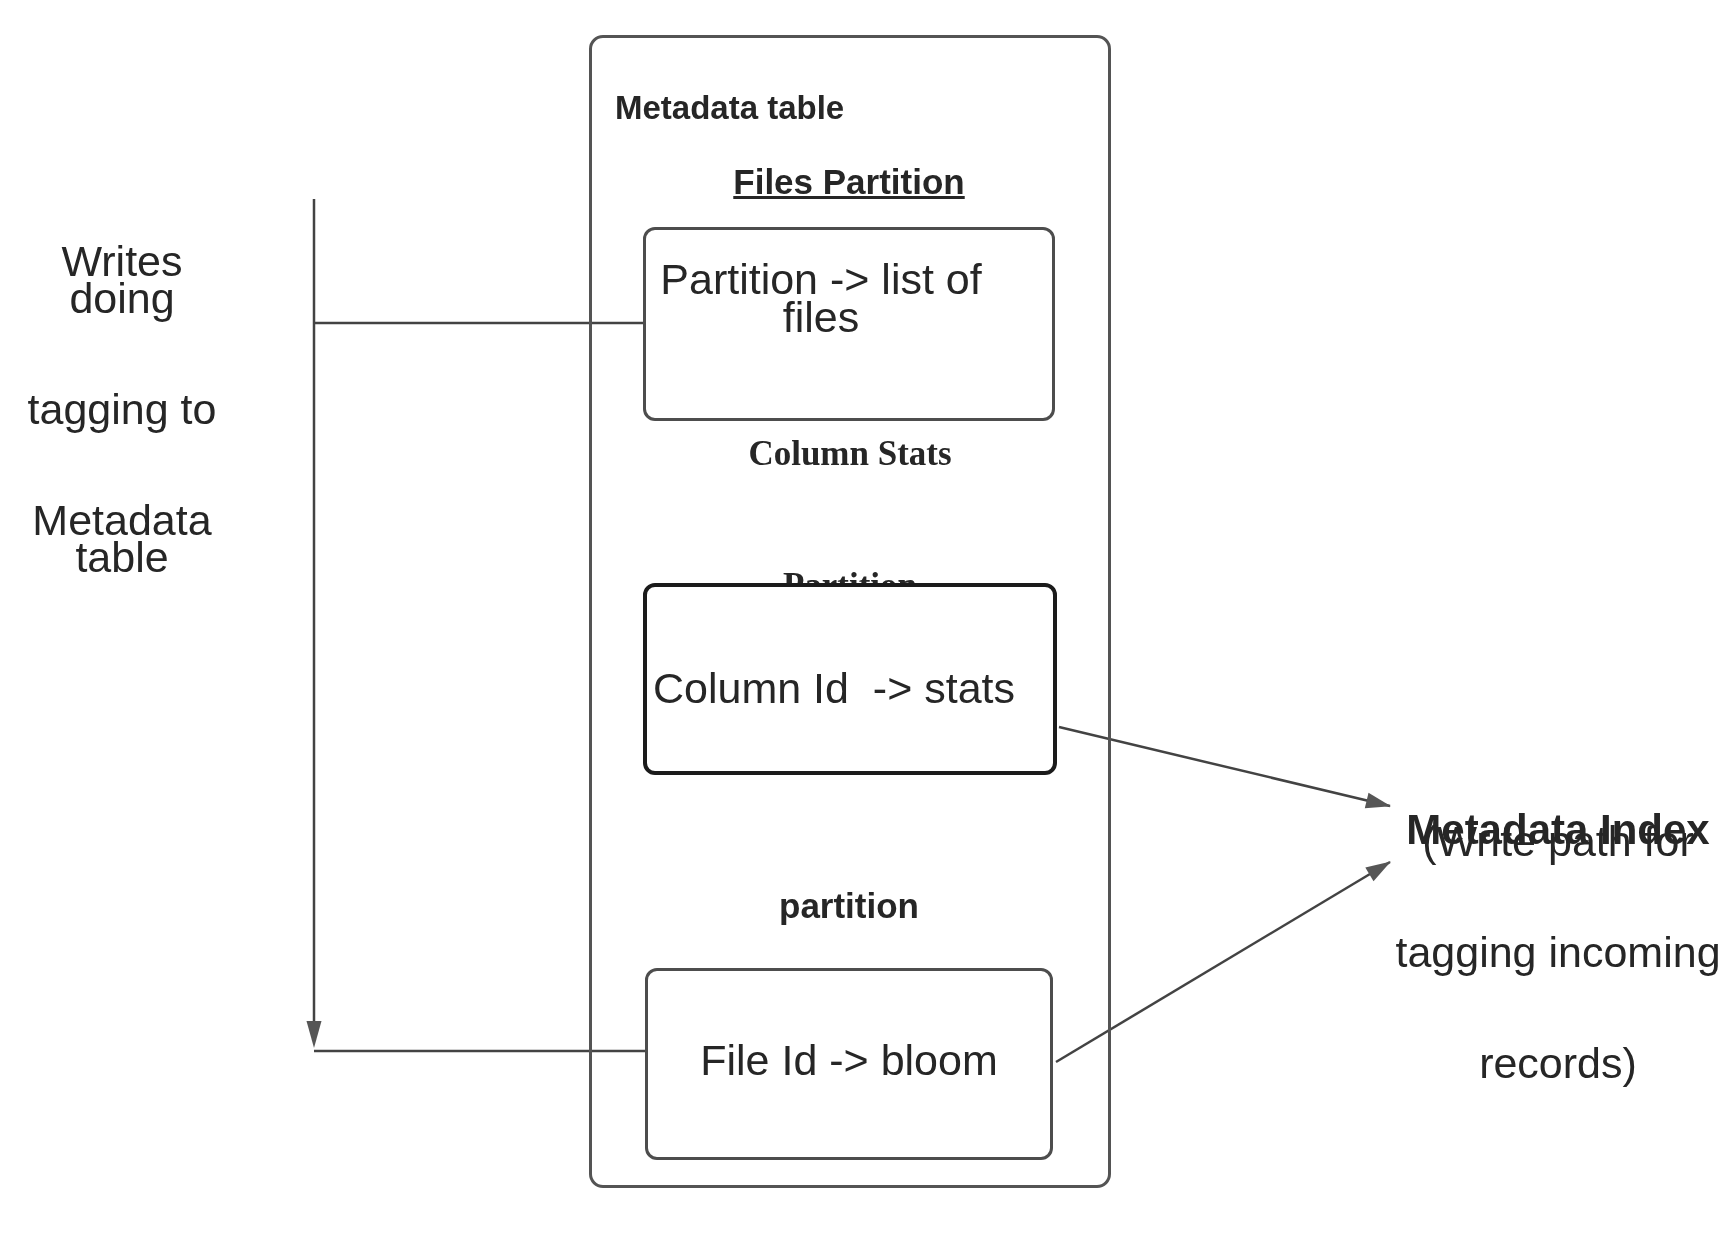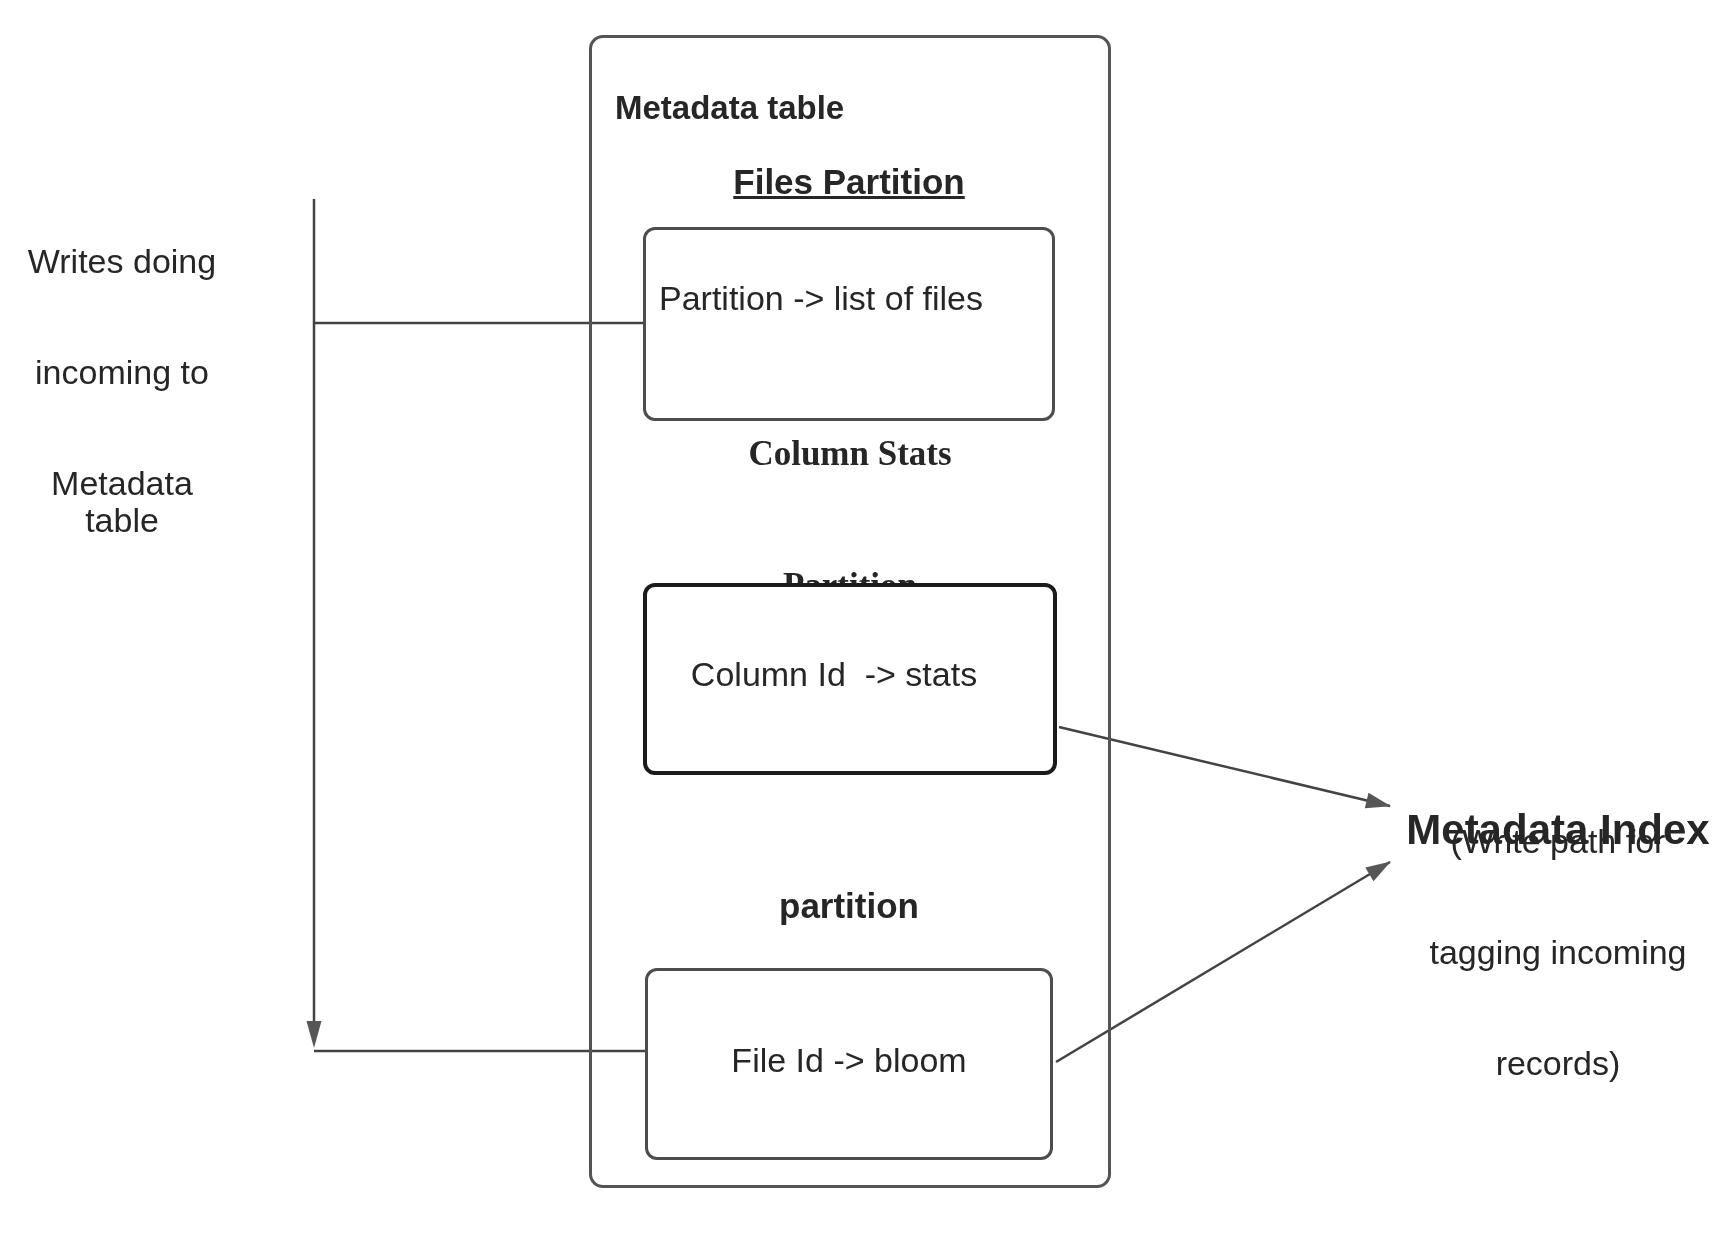--- a/index.html
+++ b/index.html
@@ -45,21 +45,21 @@
     background: transparent;
   }
   .box.emphasis {
     border-width: 4px;
     border-color: #1b1b1b;
   }
   .txt {
     position: absolute;
     transform: translateY(-50%);
     text-align: center;
-    font-size: 34px;
+    font-size: 43px;
     line-height: 38px;
     white-space: pre-wrap;
   }
   .txt.left-align {
     text-align: left;
     transform: none;
   }
   .heading {
     font-weight: bold;
     font-size: 35px;
@@ -93,40 +93,40 @@
     <path class="conn" d="M314,199 L314,1023" stroke="#434343"></path>
     <polygon points="306.5,1021 321.5,1021 314,1048" fill="#565656"></polygon>
     <path class="conn" d="M314,323 L646,323" stroke="#434343"></path>
     <path class="conn" d="M314,1051 L648,1051" stroke="#434343"></path>
     <path class="conn" marker-end="url(#arrowhead)" d="M1059,727 L1390,806" stroke="#434343"></path>
     <path class="conn" marker-end="url(#arrowhead)" d="M1056,1062 L1390,862" stroke="#434343"></path>
   </svg>
 
   <div class="txt note" style="left:12px; top:169px; width:220px; transform:none;">
     <div>Writes doing</div>
-    <div>incoming to</div>
+    <div>tagging to</div>
     <div>Metadata table</div>
   </div>
 
   <div class="box outer" style="left:589px; top:35px; width:522px; height:1153px;"></div>
 
   <div class="txt left-align box-title" style="left:615px; top:89px;">Metadata table</div>
 
   <div class="txt heading" style="left:643px; top:182px; width:412px;text-decoration:underline;">Files Partition</div>
 
   <div class="box" style="left:643px; top:227px; width:412px; height:194px;"></div>
   <div class="txt" style="left:643px; top:298px; width:356px;">Partition -&gt; list of files</div>
 
   <div class="txt heading" style="left:643px; top:520px; width:414px; transform:translateY(-50%);font-family:Liberation Serif, serif;">
     <div>Column Stats</div>
     <div>Partition</div>
   </div>
 
   <div class="box emphasis" style="left:643px; top:583px; width:414px; height:192px;"></div>
-  <div class="txt" style="left:643px; top:674px; width:382px;">
+  <div class="txt" style="left:643px; top:688px; width:382px;">
     <div>Column Id  -&gt; stats</div>
   </div>
 
   <div class="txt heading" style="left:643px; top:906px; width:412px; transform:translateY(-50%);">
     <div>partition</div>
   </div>
 
   <div class="box" style="left:645px; top:968px; width:408px; height:192px;"></div>
   <div class="txt" style="left:645px; top:1060px; width:408px;">File Id -&gt; bloom</div>
 

